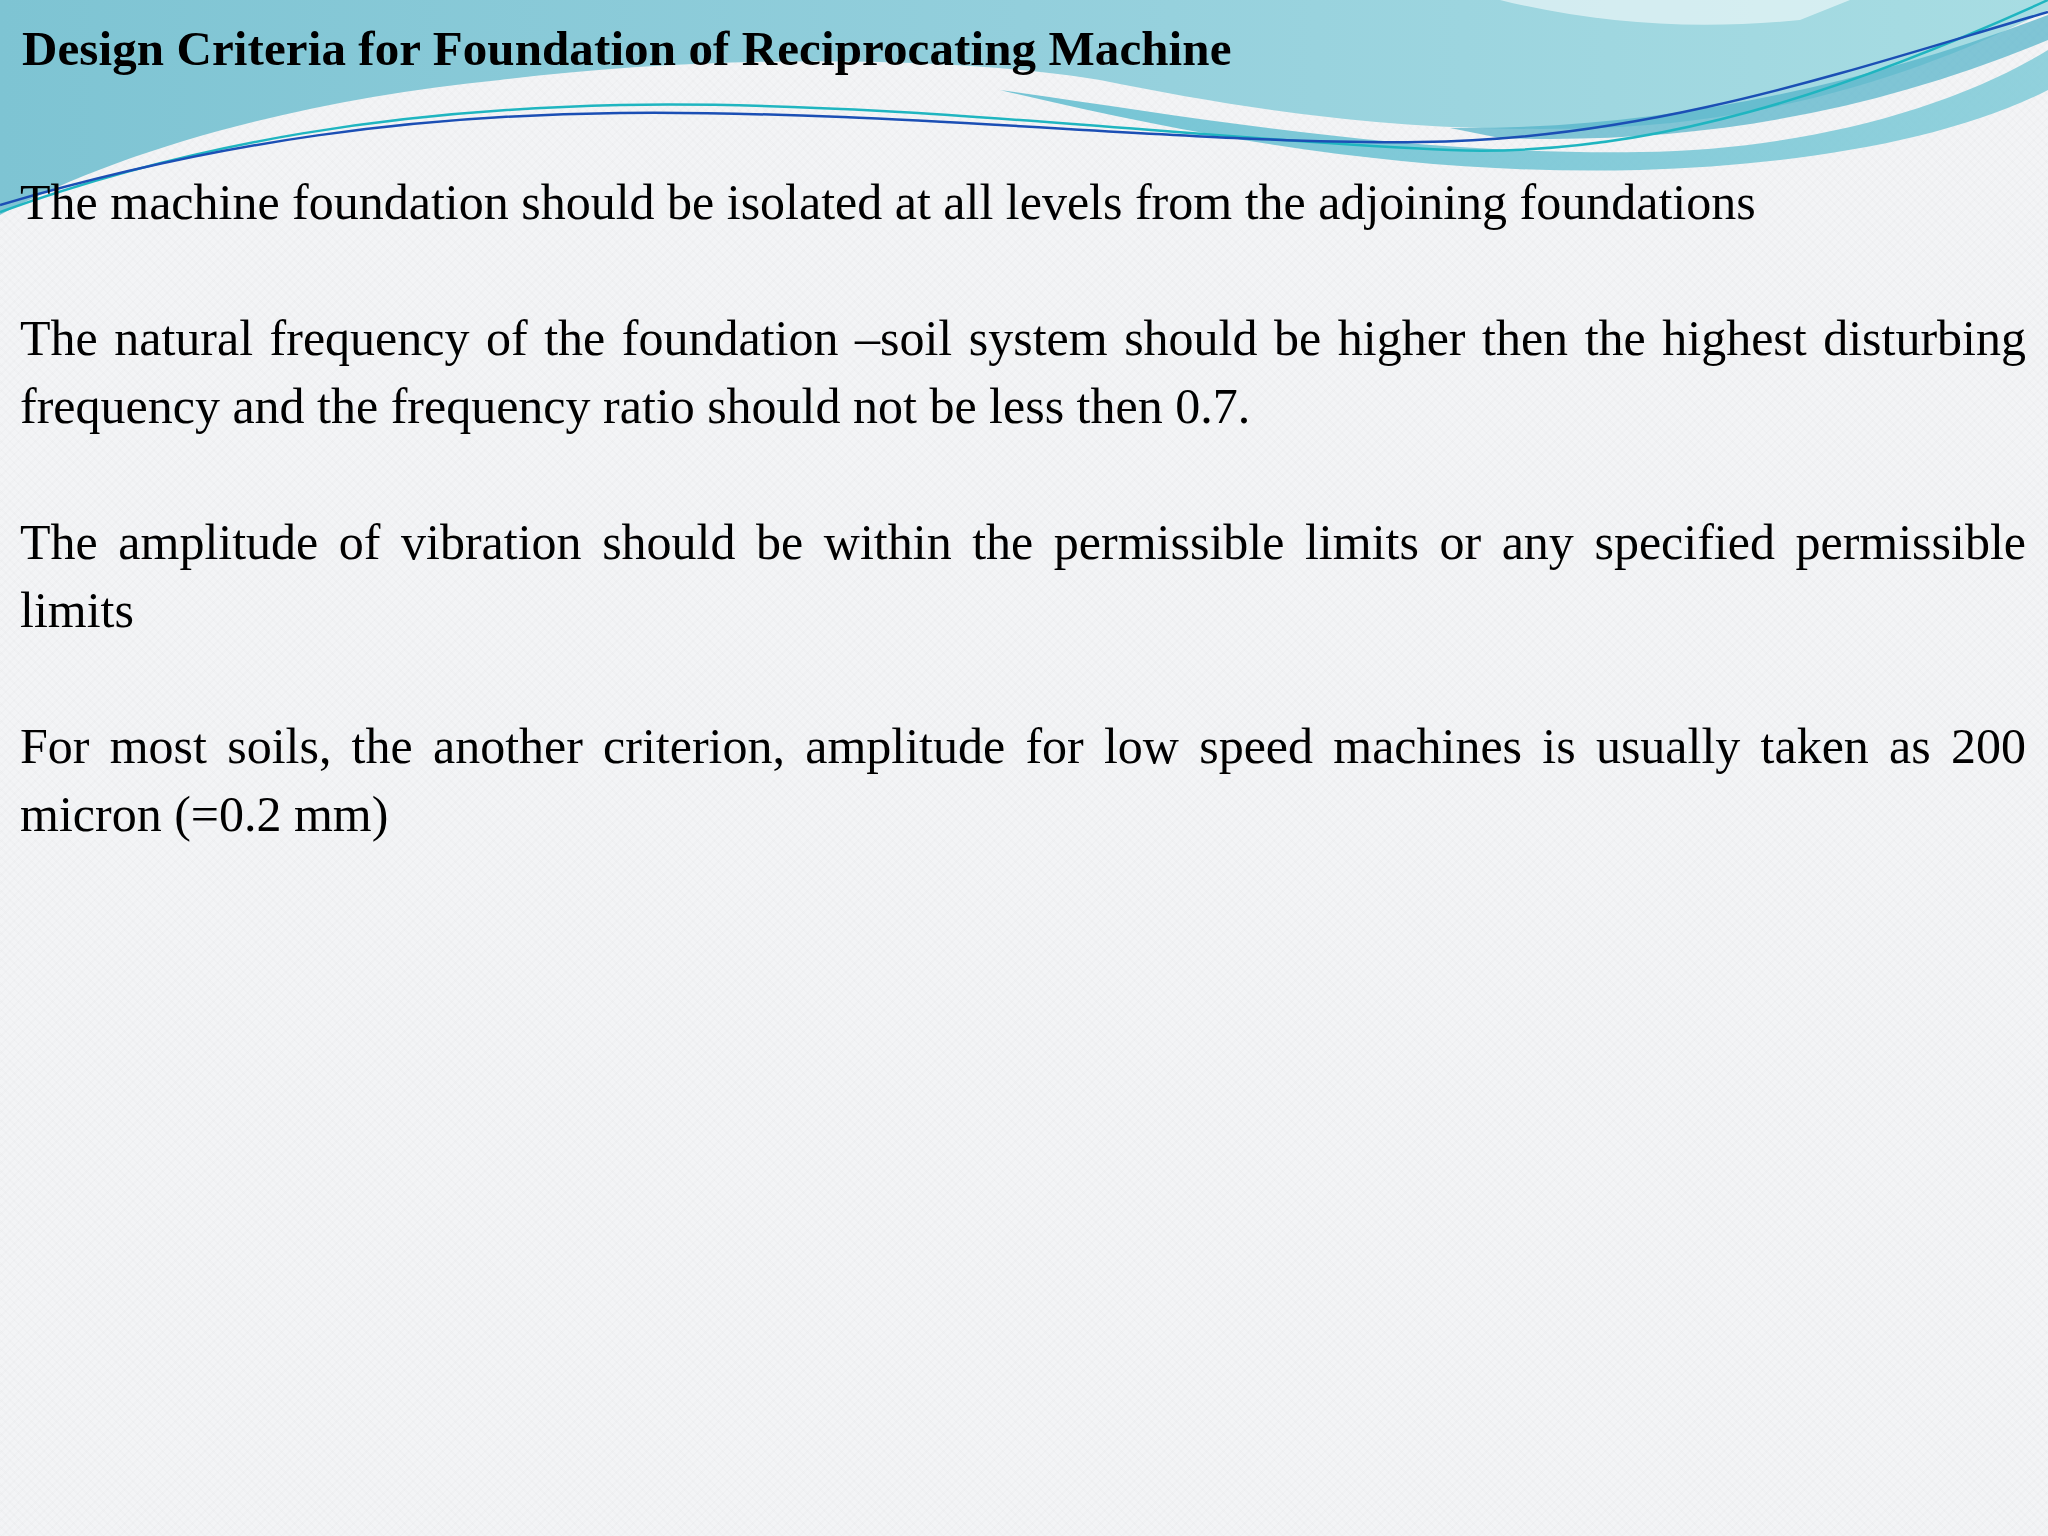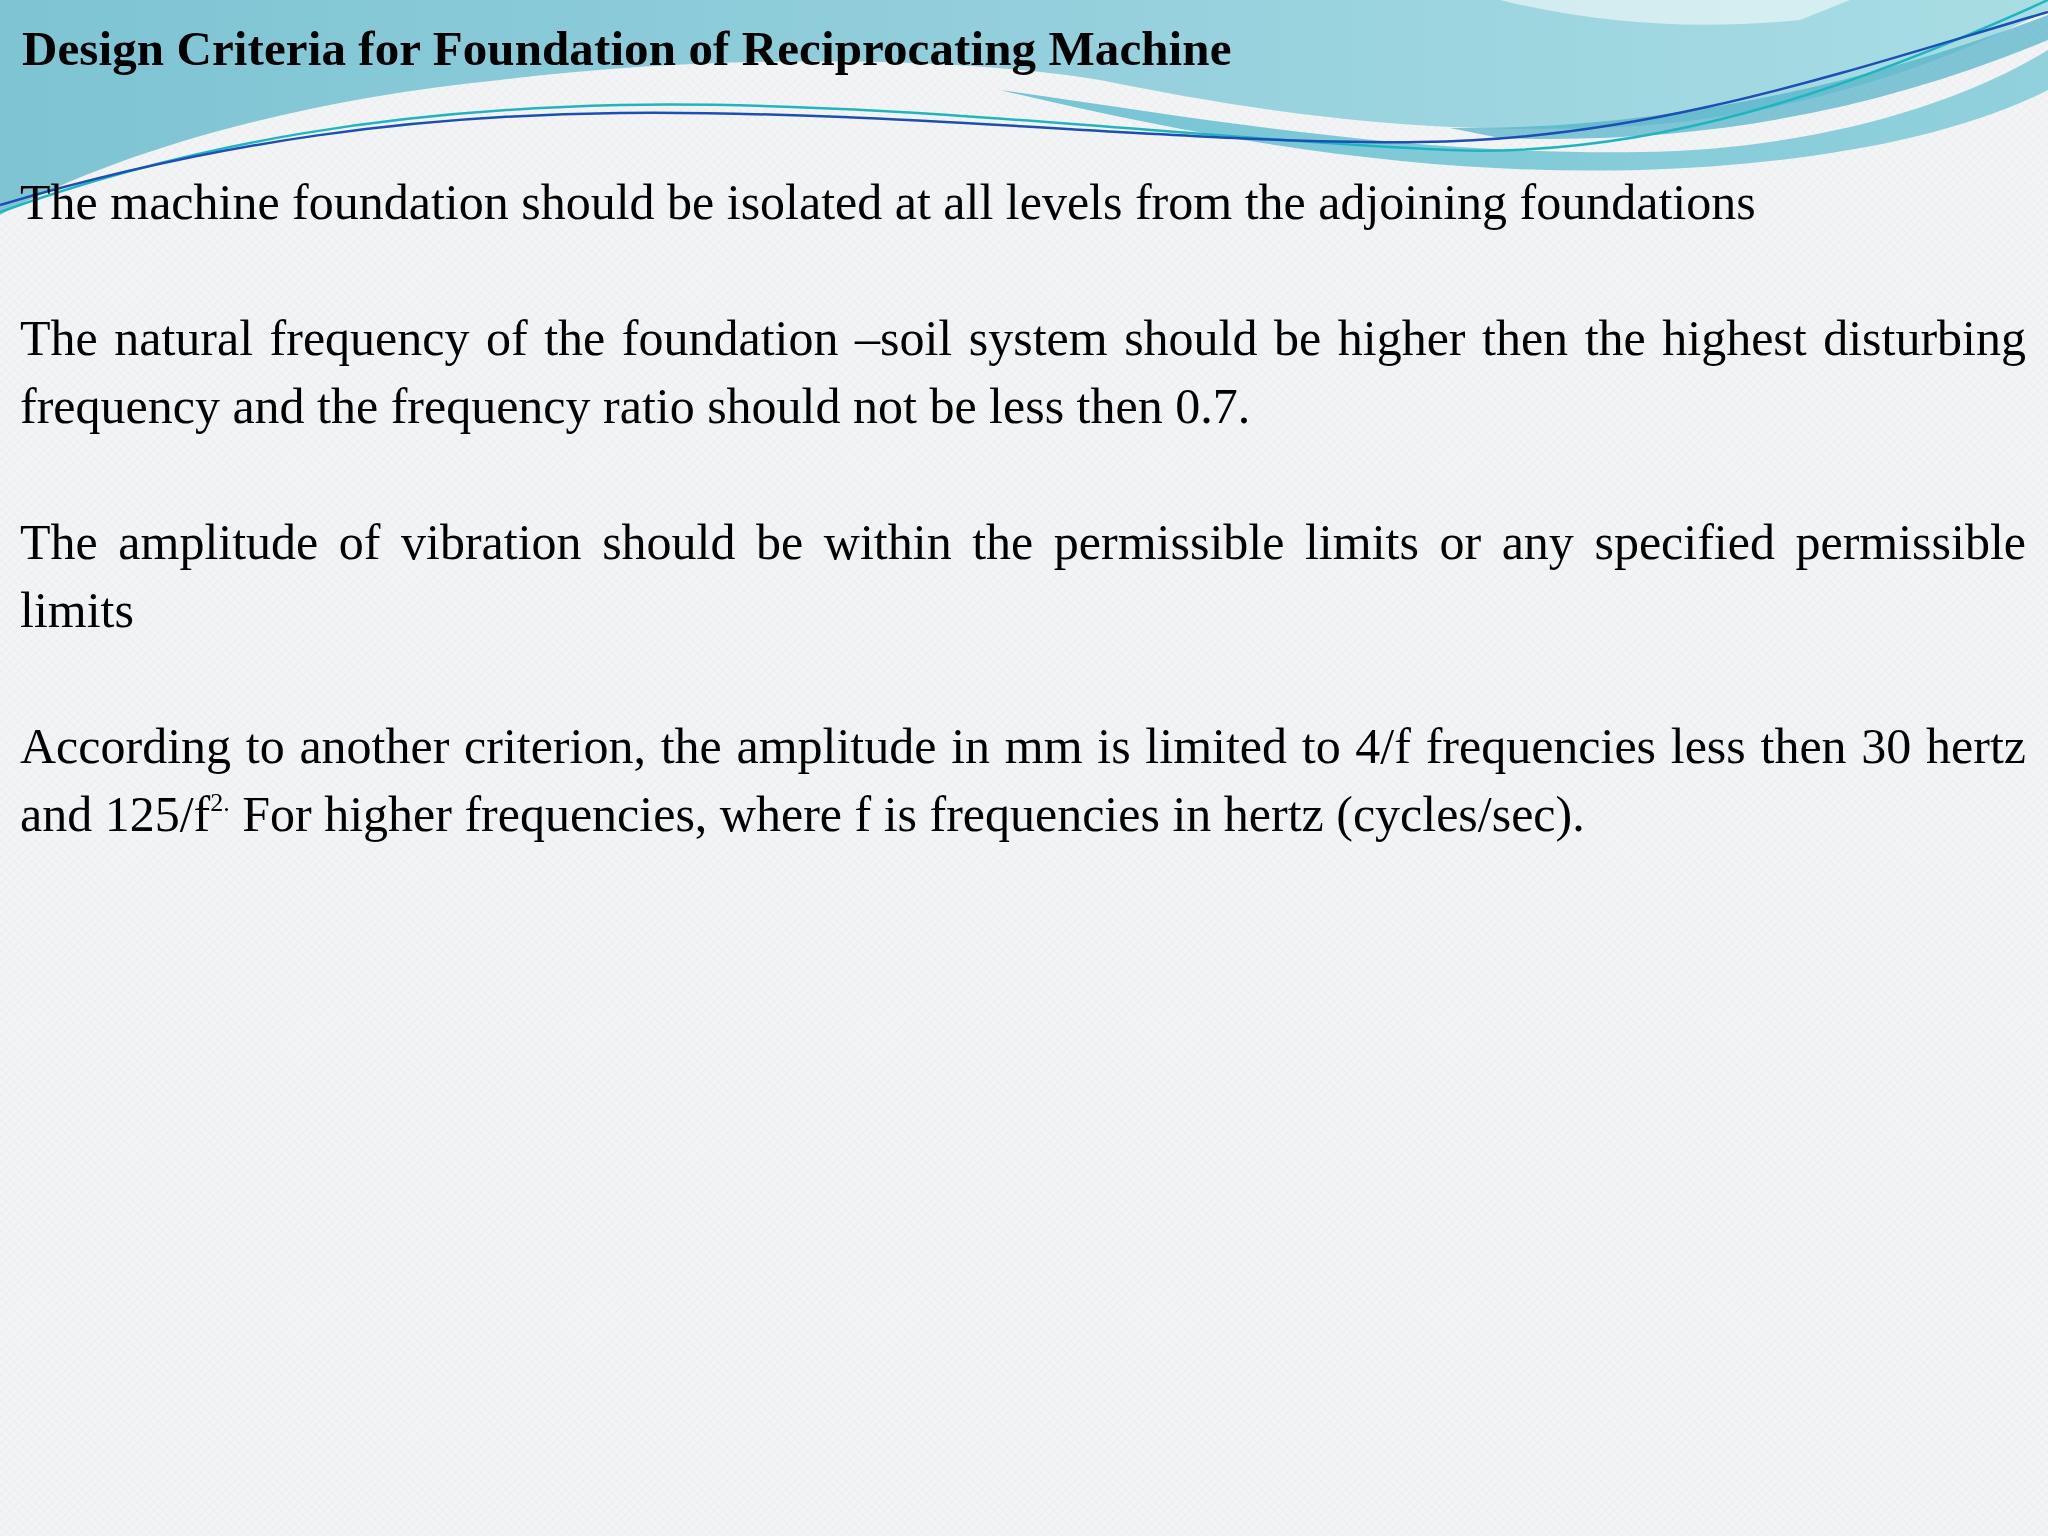--- a/index.html
+++ b/index.html
@@ -87,14 +87,14 @@
   <path d="M0,212 C200,140 400,110 620,105 C900,100 1200,140 1450,150 C1650,158 1850,90 2048,0" fill="none" stroke="#1fb5c0" stroke-width="2.5"></path>
   <path d="M0,205 C220,140 420,115 620,113 C900,110 1200,145 1420,142 C1650,140 1850,70 2048,12" fill="none" stroke="#1b4fb5" stroke-width="2.5"></path>
 </svg>
 
 <h1 class="slide-title">Design Criteria for Foundation of Reciprocating Machine</h1>
 
 <div class="content">
   <p class="para">The machine foundation should be isolated at all levels from the adjoining foundations</p>
   <p class="para">The natural frequency of the foundation –soil system should be higher then the highest disturbing frequency and the frequency ratio should not be less then 0.7.</p>
   <p class="para">The amplitude of vibration should be within the permissible limits or any specified permissible limits</p>
-  <p class="para"><span>According to another criterion, the amplitude in mm is limited to 4/f frequencies less then 30 hertz and 125/f</span><sup class="sup">2.</sup><span> For higher frequencies, where f is frequencies in hertz (cycles/sec).</span></p>
+  <p class="para">For most soils, the another criterion, amplitude for low speed machines is usually taken as 200 micron (=0.2 mm)</p>
 </div>
 
 </body></html>

